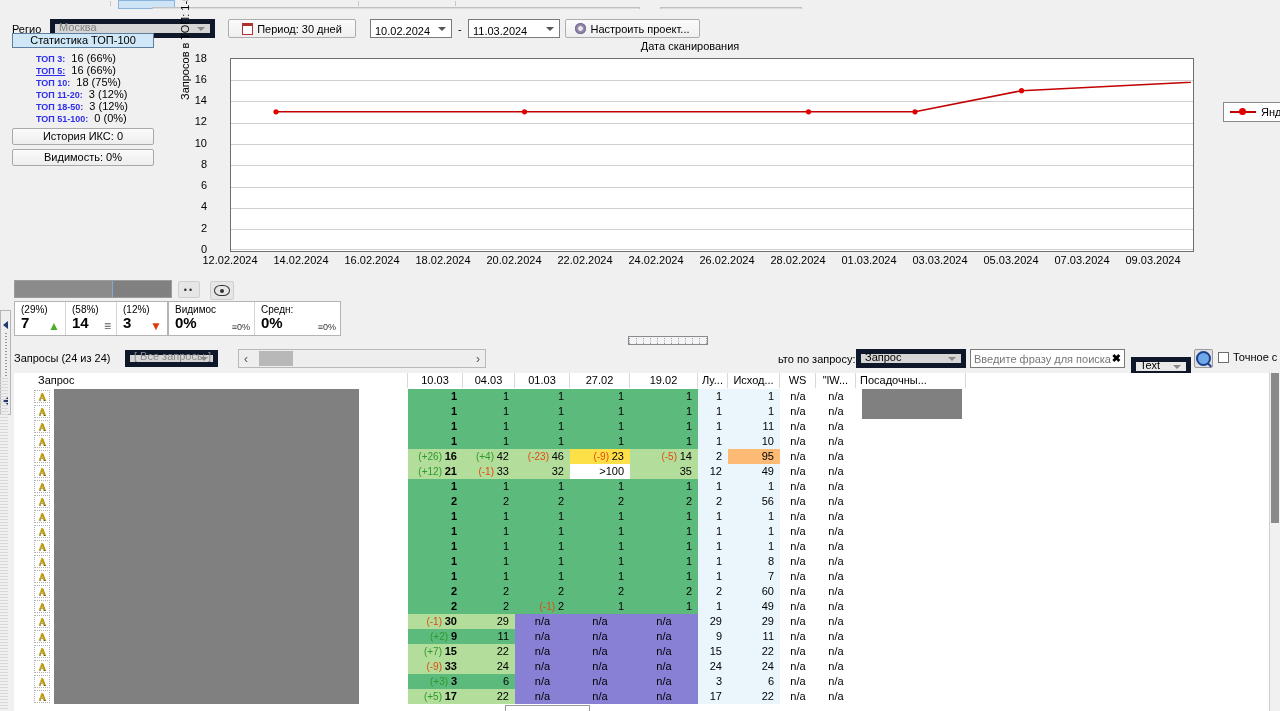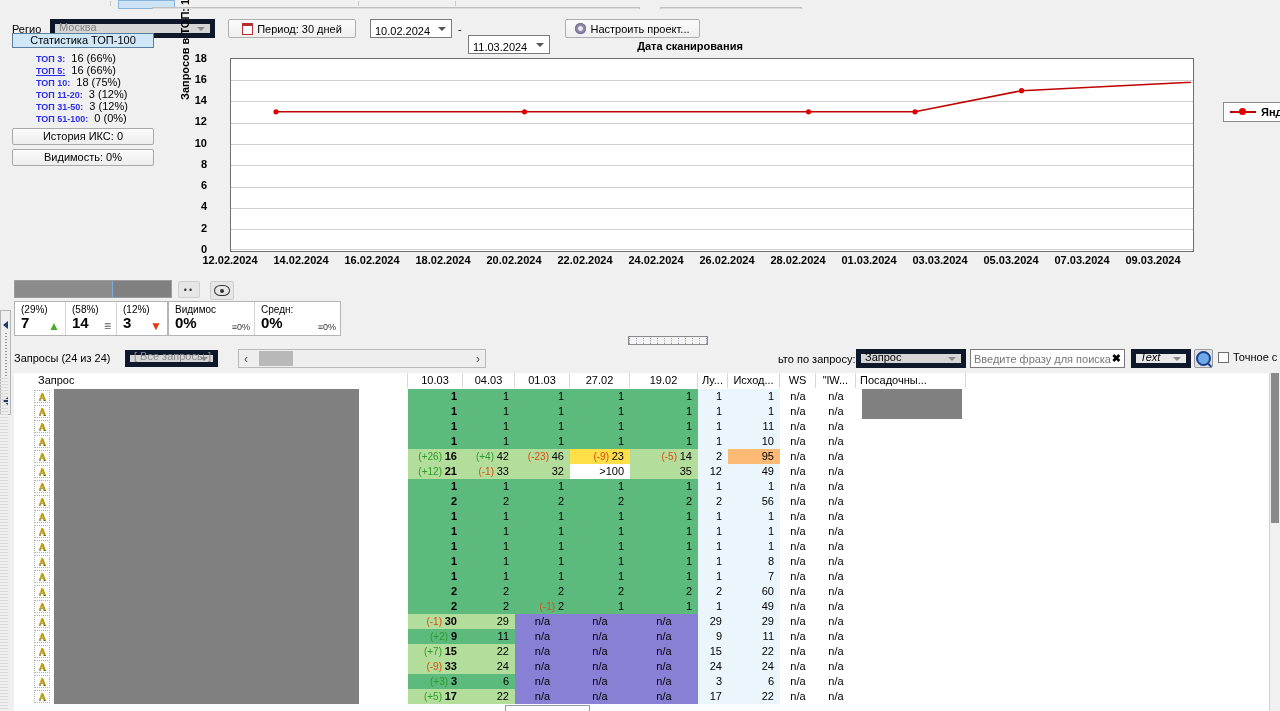--- a/index.html
+++ b/index.html
@@ -46,21 +46,21 @@
     background:radial-gradient(circle,#e8e8e8 28%,#9a8fb0 30%,#8b7fa8 60%,#6e6490 100%);
     box-shadow:0 0 0 1px #7a6f96 inset;}
 
   .datefield{
     position:absolute;box-sizing:border-box;background:#fff;border:1px solid #7a7a7a;
     font-size:11px;color:#000;display:flex;align-items:flex-end;padding-left:4px;
   }
   .datefield .arr{position:absolute;right:5px;top:50%;transform:translateY(-50%);
     width:0;height:0;border-left:4px solid transparent;border-right:4px solid transparent;border-top:4px solid #555;}
   #date-from{left:370px;top:10px;width:82px;height:19px;}
-  #date-to{left:468px;top:26px;width:82px;height:19px;}
+  #date-to{left:468px;top:10px;width:92px;height:19px;}
   .date-dash{position:absolute;left:458px;top:14px;font-size:11px;}
 
   
   .statpanel{position:absolute;left:12px;top:33px;width:142px;}
   .stat-head{
     box-sizing:border-box;width:142px;height:15px;
     background:#cfe7f7;border:1px solid #5a7fa0;
     font-size:11px;text-align:center;line-height:13px;color:#000;
   }
   .stat-list{margin-top:4px;padding-left:24px;}
@@ -68,21 +68,21 @@
   .stat-row .k{color:#2d2df0;font-size:9px;font-weight:bold;}
   .stat-row .k.u{text-decoration:underline;}
   .stat-row .v{color:#000;font-size:11px;margin-left:3px;}
   .stat-btn{
     box-sizing:border-box;width:142px;height:17px;margin-top:4px;
     background:linear-gradient(#fbfbfb,#ededed);border:1px solid #a9a9a9;border-radius:2px;
     font-size:11px;text-align:center;line-height:15px;
   }
 
   
-  .chart-wrap{position:absolute;left:185px;top:40px;width:1035px;height:235px;font-weight:bold;}
+  .chart-wrap{position:absolute;left:185px;top:40px;width:1035px;height:235px;}
   .chart-title{position:absolute;left:0;top:0;width:1010px;text-align:center;font-size:11px;color:#000;}
   .ylab{
     position:absolute;left:-6px;top:60px;
     transform:rotate(-90deg);transform-origin:left top;
     font-size:11px;white-space:nowrap;color:#000;
   }
   .plot{position:absolute;left:45px;top:18px;width:962px;height:192px;background:#fff;border:1px solid #6e6e6e;}
   .gridline{position:absolute;left:0;right:0;height:1px;background:#d0d0d0;}
   .ytick{position:absolute;right:1013px;font-size:11px;text-align:right;width:22px;color:#000;}
   .xtick{position:absolute;top:214px;font-size:11px;text-align:center;width:74px;color:#000;}
@@ -136,21 +136,21 @@
   .pagerbox .thumb{position:absolute;left:20px;top:1px;width:34px;bottom:1px;background:#b8b8b8;}
   .pagerbox .lt{position:absolute;left:5px;top:2px;font-size:12px;color:#555;}
   .pagerbox .gt{position:absolute;right:5px;top:2px;font-size:12px;color:#555;}
 
   .lbl-search{position:absolute;left:778px;top:353px;font-size:11px;color:#000;text-align:right;}
   #scope-combo{left:856px;top:349px;width:110px;height:19px;background:#d6d6d6;color:#000;}
   .searchfield{position:absolute;left:970px;top:349px;width:155px;height:19px;
     box-sizing:border-box;background:#fff;border:1px solid #7a7a7a;font-size:11px;color:#777;
     display:flex;align-items:center;padding-left:3px;}
   .searchfield .clr{position:absolute;right:3px;top:2px;font-size:11px;color:#000;font-weight:bold;}
-  #text-combo{left:1131px;top:349px;width:60px;height:19px;background:#e9e9e9;color:#000;font-style:italic;}
+  #text-combo{left:1131px;top:357px;width:60px;height:19px;background:#e9e9e9;color:#000;}
   #find-btn{left:1194px;top:349px;width:19px;height:19px;background:#e0e0e0;border:1px solid #9a9a9a;}
   .magn{width:11px;height:11px;border-radius:50%;border:2px solid #1b3f8f;background:#6fa8e8;position:relative;}
   .magn:after{content:"";position:absolute;right:-3px;bottom:-2px;width:5px;height:2px;background:#1b3f8f;transform:rotate(45deg);}
   .chk-wrap{position:absolute;left:1218px;top:351px;display:flex;align-items:center;gap:4px;font-size:11px;white-space:nowrap;}
   .chkbox{width:11px;height:11px;box-sizing:border-box;background:#fff;border:1px solid #6d6d6d;}
 
   
   .tablewrap{position:absolute;left:14px;top:373px;width:1266px;height:338px;background:#fff;overflow:hidden;}
   .thead{position:absolute;left:0;top:0;height:15px;width:1266px;background:#fff;}
   .thead .th{position:absolute;top:0;height:15px;box-sizing:border-box;
@@ -248,21 +248,21 @@
       </div>
       <div class="stat-row">
         <span class="k">ТОП 10:</span>
         <span class="v">18 (75%)</span>
       </div>
       <div class="stat-row">
         <span class="k">ТОП 11-20:</span>
         <span class="v">3 (12%)</span>
       </div>
       <div class="stat-row">
-        <span class="k">ТОП 31-50:</span>
+        <span class="k">ТОП 18-50:</span>
         <span class="v">3 (12%)</span>
       </div>
       <div class="stat-row">
         <span class="k">ТОП 51-100:</span>
         <span class="v">0 (0%)</span>
       </div>
     </div>
     <div class="stat-btn">История ИКС: 0</div>
     <div class="stat-btn">Видимость: 0%</div>
   </div>

